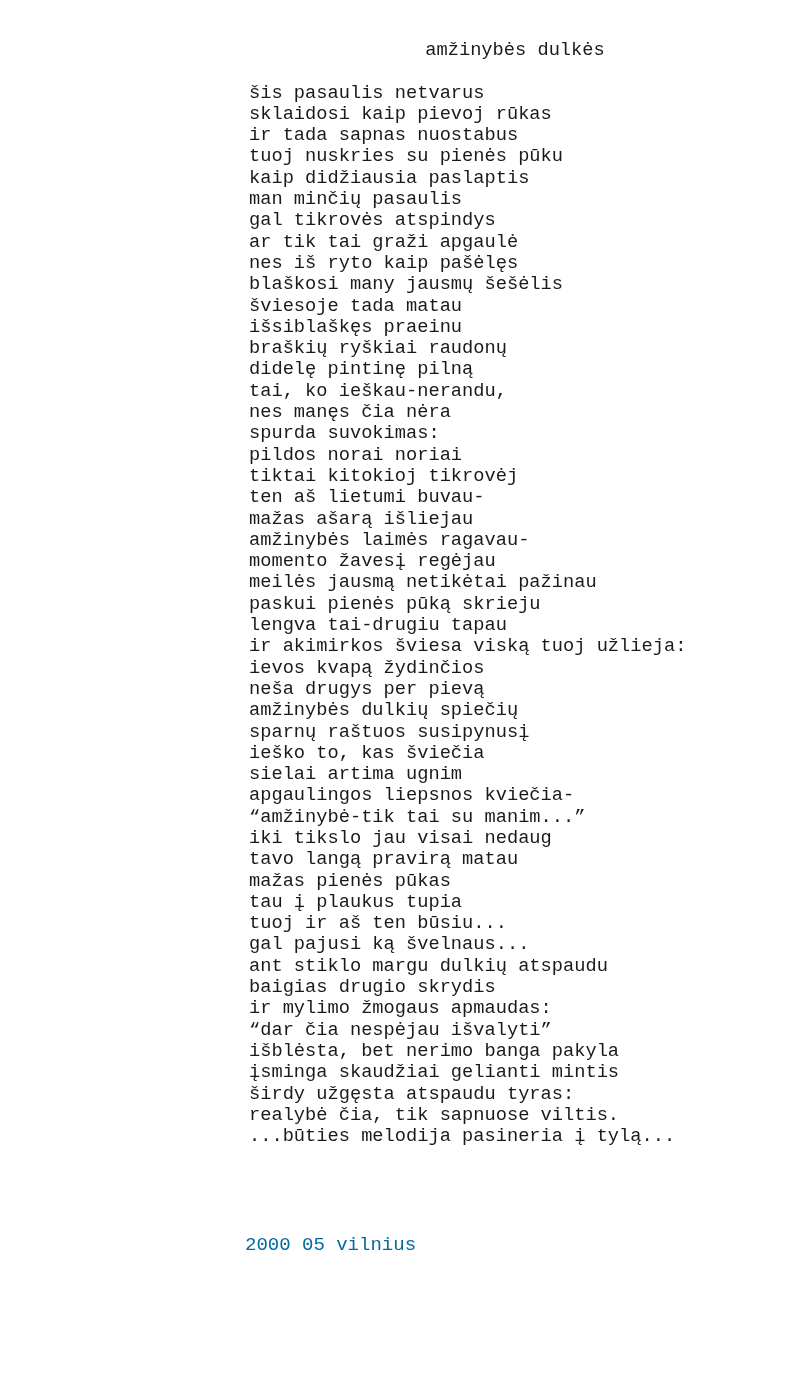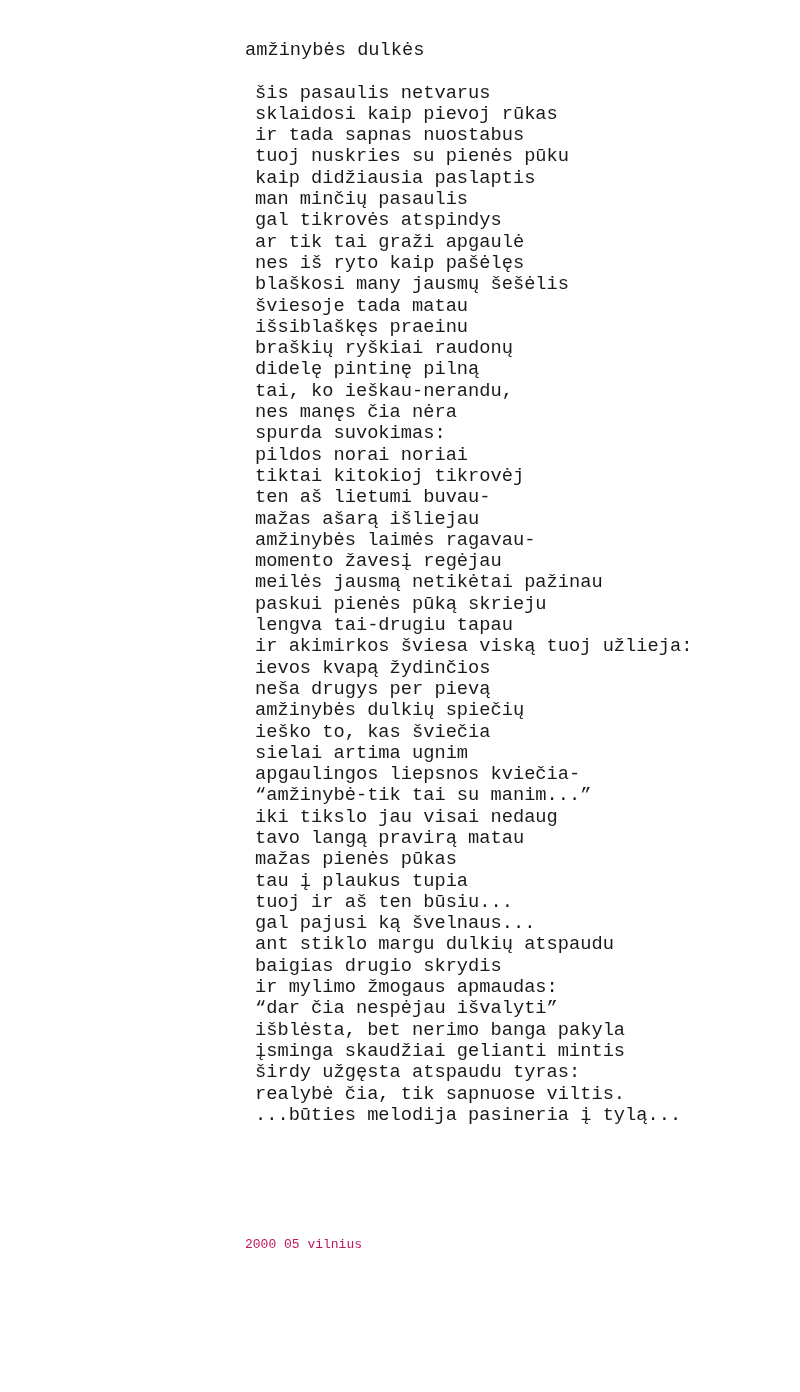--- a/index.html
+++ b/index.html
@@ -21,39 +21,40 @@
       top: 40px;
       width: 540px;
     }
     .title {
       font-size: 18.7px;
       line-height: 21.3px;
       height: 21.3px;
       margin: 0 0 21.3px 0;
       white-space: pre;
       font-weight: normal;
+      text-align: center;
     }
     .poem {
-      margin: 10px;
+      margin: 4px;
       padding: 0;
       list-style: none;
     }
     .poem li {
       font-size: 18.7px;
       line-height: 21.3px;
       height: 21.3px;
       white-space: pre;
     }
     .footer {
       position: absolute;
       left: 245px;
       top: 1237px;
-      font-size: 13px;
+      font-size: 19px;
       line-height: 16px;
-      color: #be185d;
+      color: #0369a1;
       white-space: pre;
     }
   </style>
 </head>
 <body>
 
 <div class="page">
   <h1 class="title">amžinybės dulkės</h1>
   <ul class="poem" id="poem-lines">
       <li>šis pasaulis netvarus</li>
@@ -79,20 +80,21 @@
       <li>mažas ašarą išliejau</li>
       <li>amžinybės laimės ragavau-</li>
       <li>momento žavesį regėjau</li>
       <li>meilės jausmą netikėtai pažinau</li>
       <li>paskui pienės pūką skrieju</li>
       <li>lengva tai-drugiu tapau</li>
       <li>ir akimirkos šviesa viską tuoj užlieja:</li>
       <li>ievos kvapą žydinčios</li>
       <li>neša drugys per pievą</li>
       <li>amžinybės dulkių spiečių</li>
+      <li>sparnų raštuos susipynusį</li>
       <li>ieško to, kas šviečia</li>
       <li>sielai artima ugnim</li>
       <li>apgaulingos liepsnos kviečia-</li>
       <li>“amžinybė-tik tai su manim...”</li>
       <li>iki tikslo jau visai nedaug</li>
       <li>tavo langą pravirą matau</li>
       <li>mažas pienės pūkas</li>
       <li>tau į plaukus tupia</li>
       <li>tuoj ir aš ten būsiu...</li>
       <li>gal pajusi ką švelnaus...</li>

